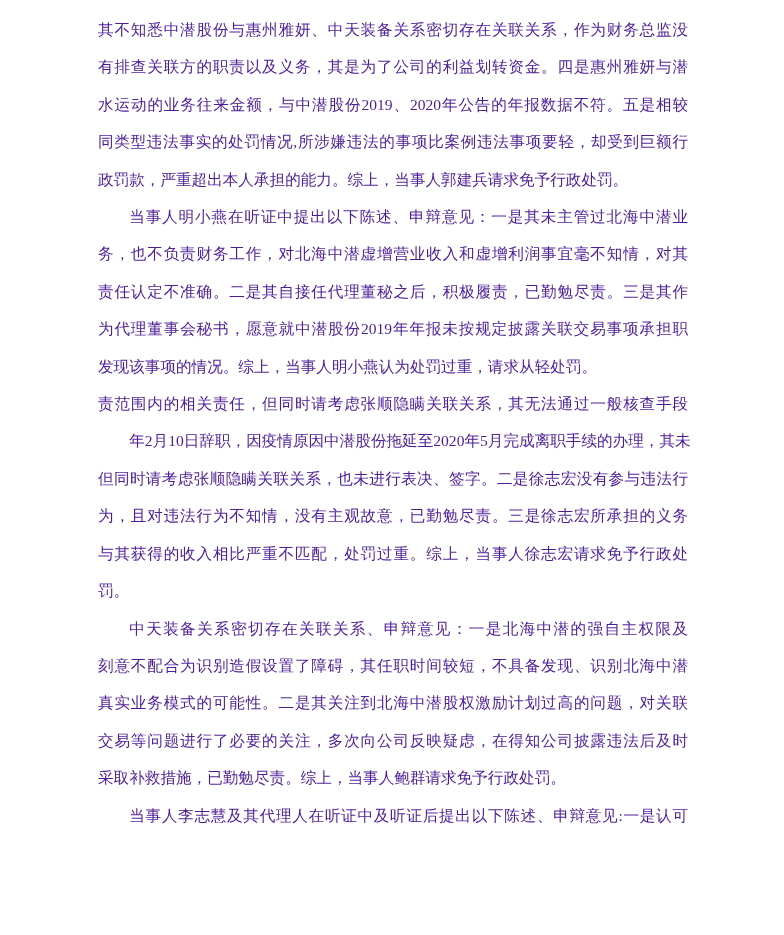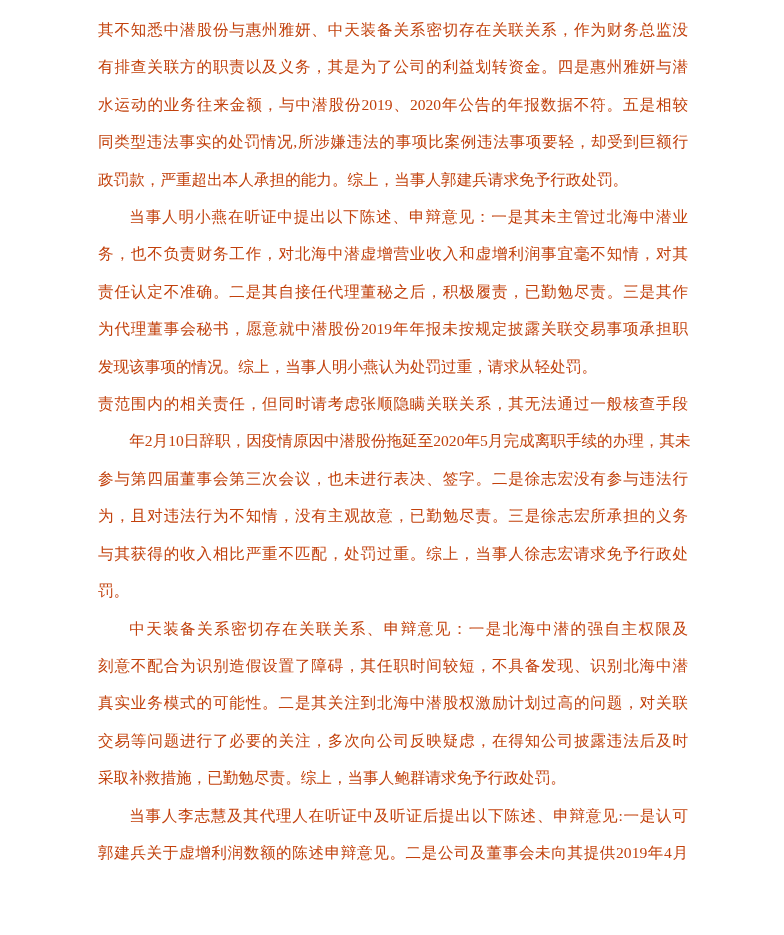--- a/index.html
+++ b/index.html
@@ -7,21 +7,21 @@
     padding: 0;
     background: #ffffff;
   }
   .page {
     position: relative;
     width: 784px;
     height: 935px;
     background: #ffffff;
     overflow: hidden;
     font-family: "Liberation Serif", "DejaVu Serif", serif;
-    color: #c2410c;
+    color: #4c1d95;
   }
   .textblock {
     position: absolute;
     left: 98px;
     top: 11px;
     width: 590px;
     font-size: 15.6px;
     line-height: 37.4px;
   }
   .para { margin: 0; padding: 0; }
@@ -56,33 +56,32 @@
       <div class="line">当事人明小燕在听证中提出以下陈述、申辩意见：一是其未主管过北海中潜业</div>
       <div class="line">务，也不负责财务工作，对北海中潜虚增营业收入和虚增利润事宜毫不知情，对其</div>
       <div class="line">责任认定不准确。二是其自接任代理董秘之后，积极履责，已勤勉尽责。三是其作</div>
       <div class="line">为代理董事会秘书，愿意就中潜股份2019年年报未按规定披露关联交易事项承担职</div>
       <div class="line pend">发现该事项的情况。综上，当事人明小燕认为处罚过重，请求从轻处罚。</div>
       <div class="line">责范围内的相关责任，但同时请考虑张顺隐瞒关联关系，其无法通过一般核查手段</div>
     </div>
 
     <div class="para ind">
       <div class="line">年2月10日辞职，因疫情原因中潜股份拖延至2020年5月完成离职手续的办理，其未</div>
-      <div class="line">参与第四届董事会第三次会议，也未进行表决、签字。二是徐志宏没有参与违法行</div>
+      <div class="line">但同时请考虑张顺隐瞒关联关系，也未进行表决、签字。二是徐志宏没有参与违法行</div>
       <div class="line">为，且对违法行为不知情，没有主观故意，已勤勉尽责。三是徐志宏所承担的义务</div>
       <div class="line">与其获得的收入相比严重不匹配，处罚过重。综上，当事人徐志宏请求免予行政处</div>
       <div class="line pend">罚。</div>
     </div>
 
     <div class="para ind">
       <div class="line">中天装备关系密切存在关联关系、申辩意见：一是北海中潜的强自主权限及</div>
       <div class="line">刻意不配合为识别造假设置了障碍，其任职时间较短，不具备发现、识别北海中潜</div>
       <div class="line">真实业务模式的可能性。二是其关注到北海中潜股权激励计划过高的问题，对关联</div>
       <div class="line">交易等问题进行了必要的关注，多次向公司反映疑虑，在得知公司披露违法后及时</div>
       <div class="line pend">采取补救措施，已勤勉尽责。综上，当事人鲍群请求免予行政处罚。</div>
     </div>
 
     <div class="para ind">
       <div class="line">当事人李志慧及其代理人在听证中及听证后提出以下陈述、申辩意见:一是认可</div>
-      <div class="line">郭建兵关于虚增利润数额的陈述申辩意见。二是公司及董事会未向其提供2019年4月</div>
     </div>
 
   </div>
 </div>
 
 </body></html>

